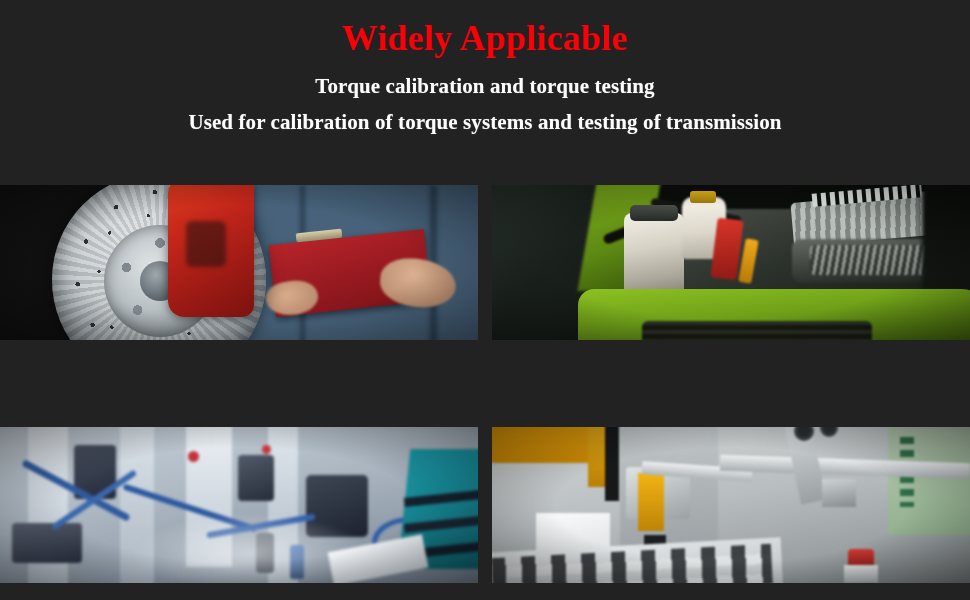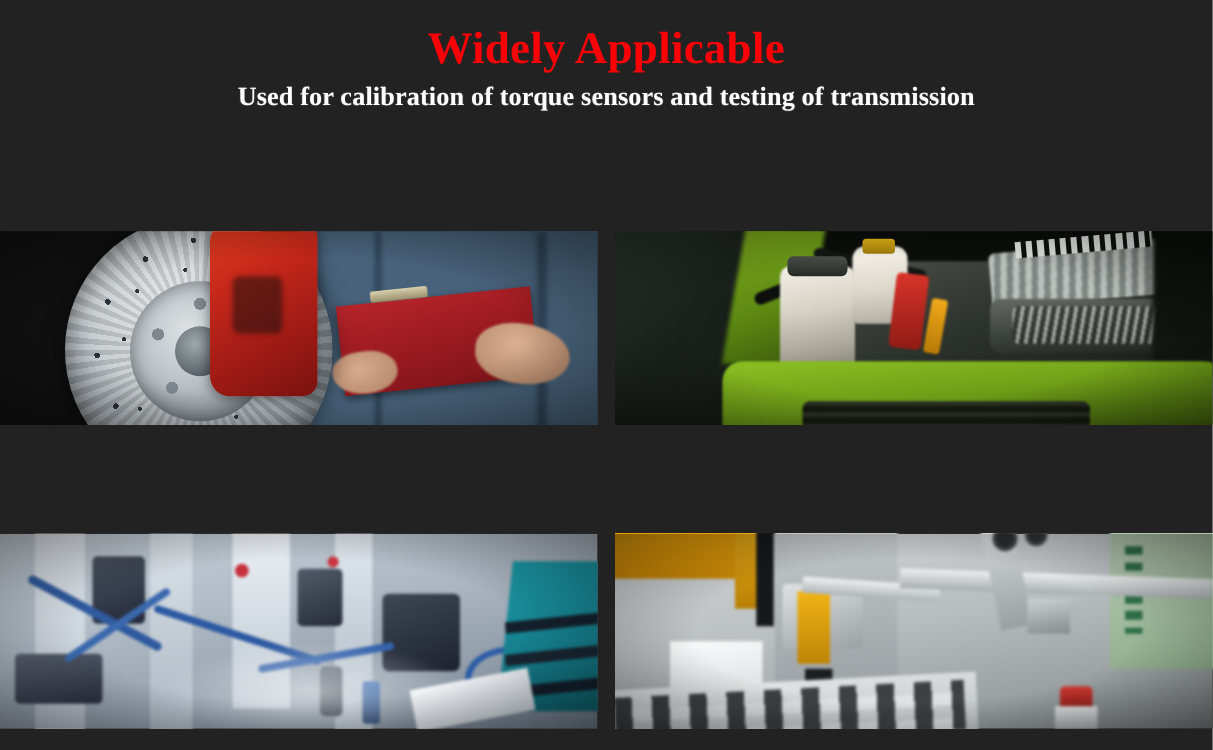--- a/index.html
+++ b/index.html
@@ -400,21 +400,22 @@
     pointer-events: none;
   }
 </style>
 </head>
 <body>
 
 <div id="banner">
 
   <div class="header">
     <h1 class="headline">Widely Applicable</h1>
-    <p class="subline">Used for calibration of torque sensors and testing of transmission</p>
+    <p class="subline first">Torque calibration and torque testing</p>
+    <p class="subline">Used for calibration of torque systems and testing of transmission</p>
   </div>
 
   <div class="photo-grid">
 
     <div class="photo row-top col-l">
       <div class="scene">
         <div class="lyr p1-bg2"></div>
         <div class="lyr p1-torso"></div>
         <div class="lyr p1-torso-fold"></div>
         <div class="lyr p1-torso-fold2"></div>

